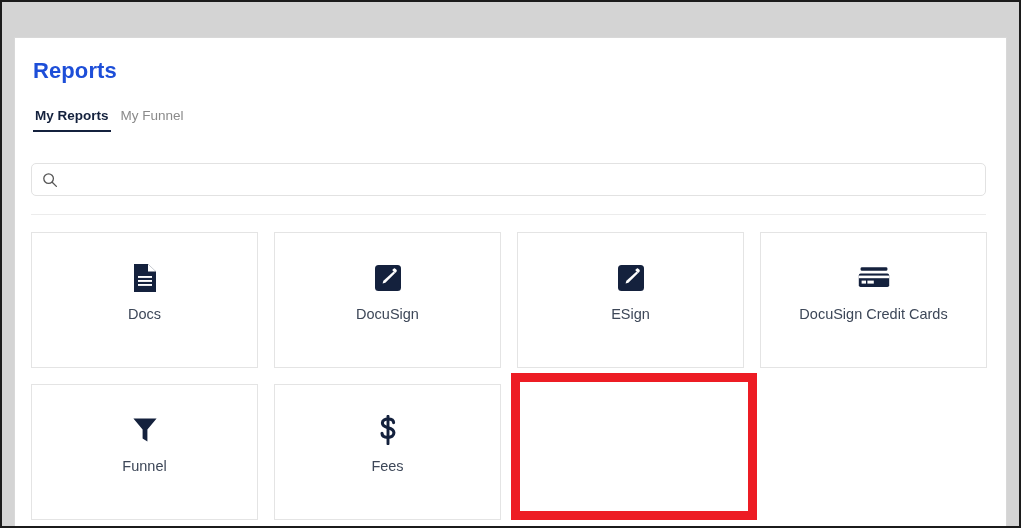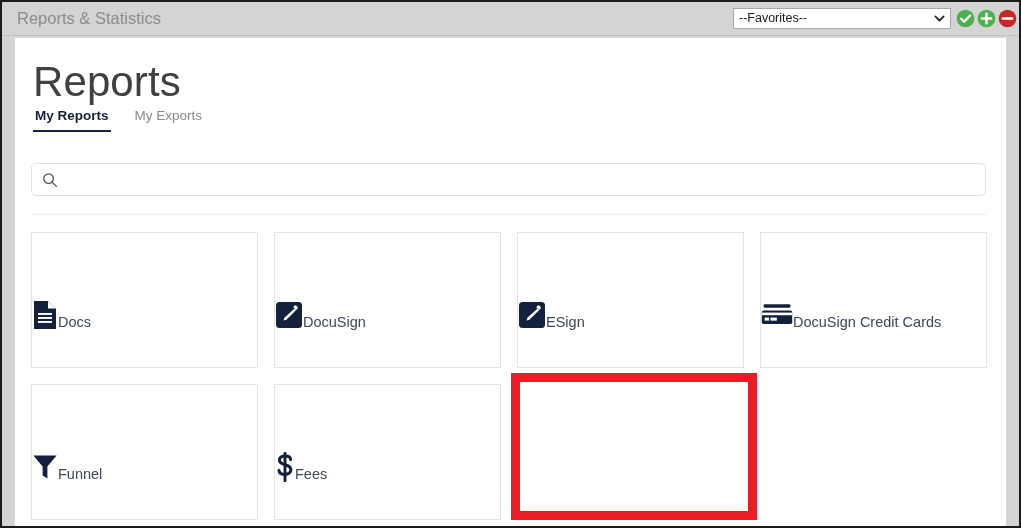--- a/index.html
+++ b/index.html
@@ -94,35 +94,35 @@
     background: #ffffff;
     border: 1px solid #d8d8d8;
     box-sizing: border-box;
     overflow: hidden;
   }
 
   #page-title {
     position: absolute;
     left: 18px;
     top: 20px;
-    font-size: 42px;
-    font-weight: 400;
-    color: #404040;
+    font-size: 22px;
+    font-weight: 700;
+    color: #1d4ed8;
     letter-spacing: 0.1px;
     font-family: "Liberation Sans", sans-serif;
   }
 
   
   #tab-bar {
     position: absolute;
     left: 18px;
     top: 70px;
     display: flex;
     align-items: flex-end;
-    gap: 22px;
+    gap: 8px;
   }
   .tab {
     font-size: 13.5px;
     padding: 0 2px 7px 2px;
     color: #8a8a8a;
     font-weight: normal;
     border-bottom: 2px solid transparent;
     white-space: nowrap;
     cursor: pointer;
   }
@@ -185,21 +185,21 @@
     column-gap: 16px;
     row-gap: 16px;
   }
   .report-card {
     position: relative;
     height: 136px;
     box-sizing: border-box;
     border: 1px solid #e4e4e4;
     background: #ffffff;
     display: flex;
-    flex-direction: row;
+    flex-direction: column;
     align-items: center;
     justify-content: flex-start;
     padding-top: 30px;
     cursor: pointer;
   }
   .card-icon {
     height: 30px;
     display: flex;
     align-items: center;
     justify-content: center;
@@ -225,57 +225,31 @@
     border: 9px solid #ed1c24;
     pointer-events: none;
     z-index: 20;
   }
 </style>
 </head>
 <body>
 
 <div id="app-window">
 
-  <div id="title-bar">
-
-    <div id="app-title">Reports &amp; Statistics</div>
-
-    <select id="favorites-select">
-      <option>--Favorites--</option>
-    </select>
-    <svg id="favorites-caret" viewBox="0 0 12 12">
-      <path d="M1.5 3.8 L6 8.4 L10.5 3.8" fill="none" stroke="#222" stroke-width="1.9" stroke-linecap="round" stroke-linejoin="round"></path>
-    </svg>
-
-    <svg class="fav-icon" id="fav-confirm-icon" viewBox="0 0 20 20">
-      <circle cx="10" cy="10" r="9.3" fill="#4caf50"></circle>
-      <path d="M5.3 10.2 L8.6 13.4 L14.8 6.8" fill="none" stroke="#ffffff" stroke-width="2.4" stroke-linecap="round" stroke-linejoin="round"></path>
-    </svg>
-
-    <svg class="fav-icon" id="fav-add-icon" viewBox="0 0 20 20">
-      <circle cx="10" cy="10" r="9.3" fill="#4caf50"></circle>
-      <path d="M10 5.1 V14.9 M5.1 10 H14.9" stroke="#ffffff" stroke-width="2.6" stroke-linecap="round"></path>
-    </svg>
-
-    <svg class="fav-icon" id="fav-remove-icon" viewBox="0 0 20 20">
-      <circle cx="10" cy="10" r="9.3" fill="#c62828"></circle>
-      <path d="M5.1 10 H14.9" stroke="#ffffff" stroke-width="2.6" stroke-linecap="round"></path>
-    </svg>
-  </div>
 
   <div id="content-panel">
 
     <div id="page-title">Reports</div>
 
     <div id="tab-bar">
       <div class="tab active">
         <span>My Reports</span>
       </div>
       <div class="tab">
-        <span>My Exports</span>
+        <span>My Funnel</span>
       </div>
     </div>
 
     <div id="search-wrap">
       <svg id="search-icon" viewBox="0 0 16 16">
         <circle cx="6.6" cy="6.6" r="4.8" fill="none" stroke="#555" stroke-width="1.3"></circle>
         <path d="M10.2 10.2 L14.4 14.4" stroke="#555" stroke-width="1.3" stroke-linecap="round"></path>
       </svg>
       <input id="search-input" type="text" placeholder="" style="">
     </div>

